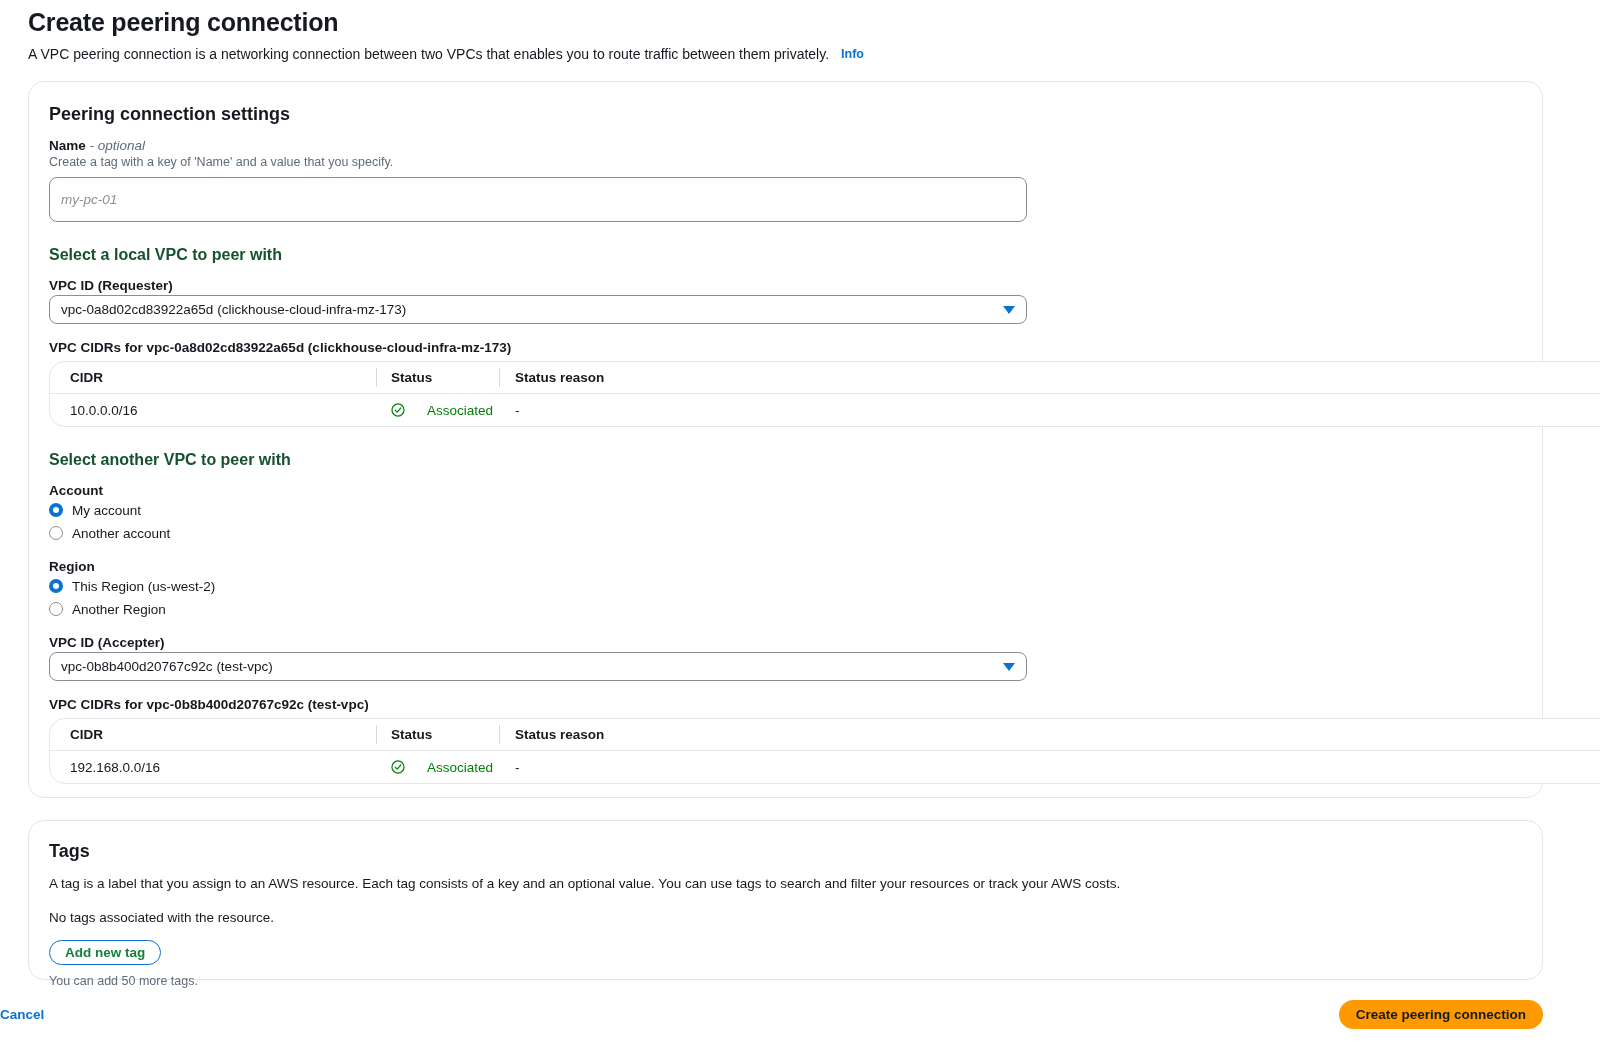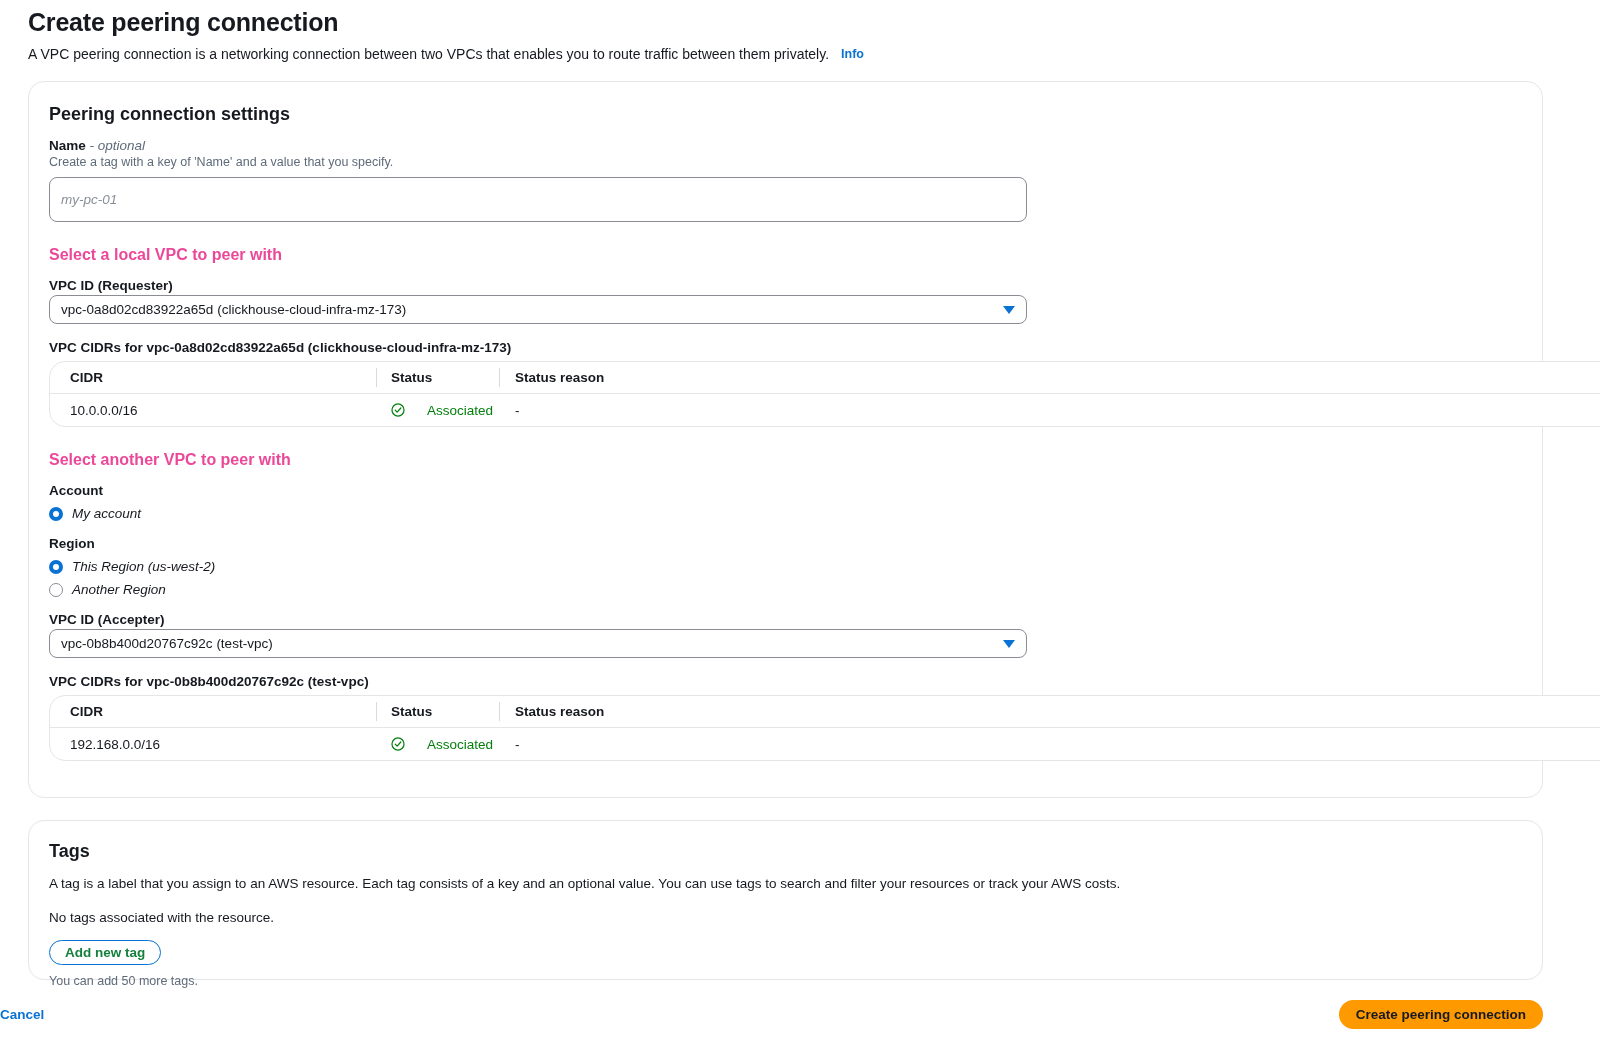--- a/index.html
+++ b/index.html
@@ -61,21 +61,21 @@
     font-size: 18px;
     font-weight: bold;
     margin: 0 0 13px 0;
     color: #16191f;
   }
 
   .subsection-title {
     font-size: 16px;
     font-weight: bold;
     margin: 0 0 14px 0;
-    color: #ec4899;
+    color: #14532d;
   }
 
   .field-label {
     font-size: 13.5px;
     font-weight: bold;
     color: #16191f;
     margin-bottom: 2px;
   }
   .field-label .optional {
     font-weight: normal;
@@ -195,26 +195,24 @@
   
   .radio-group { margin-bottom: 12px; }
   .radio-group-label {
     font-size: 13.5px;
     font-weight: bold;
     margin-bottom: 5px;
     color: #16191f;
   }
   .radio-row {
     display: flex;
-    align-items: center;
     gap: 9px;
     height: 21px;
     margin-bottom: 2px;
     cursor: pointer;
-    font-style: italic;
   }
   .radio-dot {
     width: 14px;
     height: 14px;
     border-radius: 50%;
     flex: 0 0 14px;
     border: 1.6px solid #8c8c94;
     background: #ffffff;
     position: relative;
   }
@@ -355,20 +353,24 @@
     <div class="spacer-24"></div>
 
     <div class="subsection-title">Select another VPC to peer with</div>
 
     <div class="radio-group">
       <div class="radio-group-label">Account</div>
       <div class="radio-row">
         <span class="radio-dot checked"></span>
         <span class="radio-label">My account</span>
       </div>
+      <div class="radio-row">
+        <span class="radio-dot"></span>
+        <span class="radio-label">Another account</span>
+      </div>
     </div>
 
     <div class="radio-group">
       <div class="radio-group-label">Region</div>
       <div class="radio-row">
         <span class="radio-dot checked"></span>
         <span class="radio-label">This Region (us-west-2)</span>
       </div>
       <div class="radio-row">
         <span class="radio-dot"></span>

